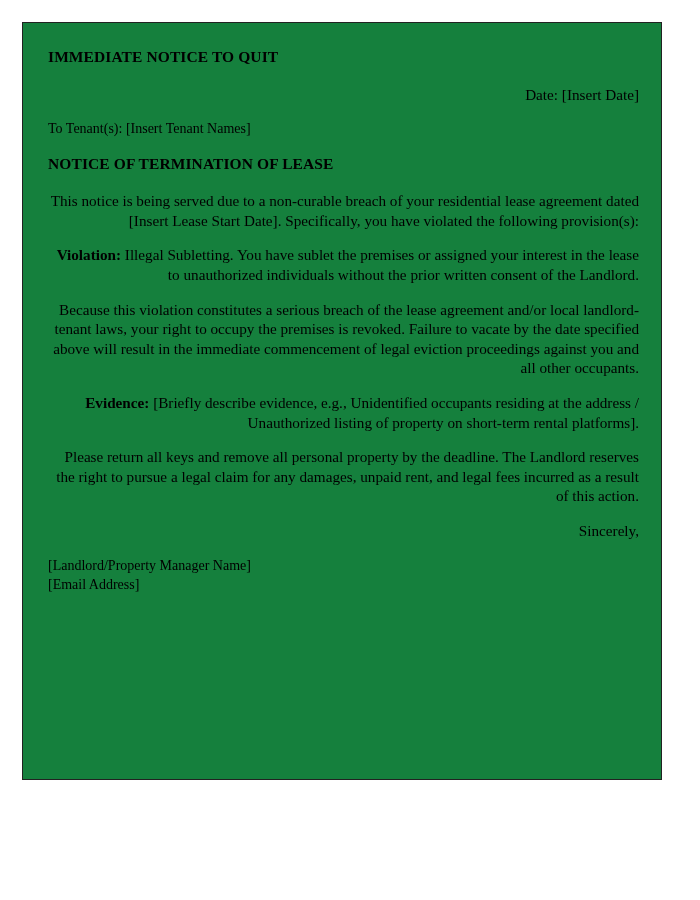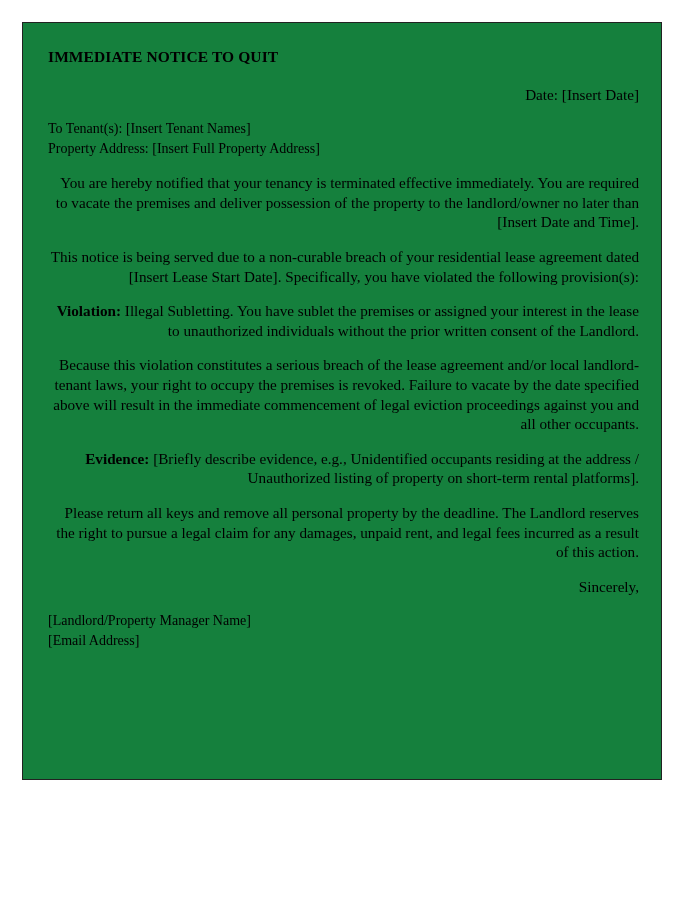--- a/index.html
+++ b/index.html
@@ -70,26 +70,25 @@
 
 <div class="page">
   <div class="doc">
 
     <div class="heading">IMMEDIATE NOTICE TO QUIT</div>
 
     <div class="para">Date: [Insert Date]</div>
 
     <div class="block">
       <div class="line">To Tenant(s): [Insert Tenant Names]</div>
-      <div class="line">Property Address: [Insert Full Property Address]</div>
     </div>
 
+    <div class="heading">NOTICE OF TERMINATION OF LEASE</div>
 
 
-    <div class="para">You are hereby notified that your tenancy is terminated effective immediately. You are required to vacate the premises and deliver possession of the property to the landlord/owner no later than [Insert Date and Time].</div>
 
     <div class="para">This notice is being served due to a non-curable breach of your residential lease agreement dated [Insert Lease Start Date]. Specifically, you have violated the following provision(s):</div>
 
     <div class="para">
       <b>Violation:</b><span> Illegal Subletting. You have sublet the premises or assigned your interest in the lease to unauthorized individuals without the prior written consent of the Landlord.</span>
     </div>
 
     <div class="para">Because this violation constitutes a serious breach of the lease agreement and/or local landlord-tenant laws, your right to occupy the premises is revoked. Failure to vacate by the date specified above will result in the immediate commencement of legal eviction proceedings against you and all other occupants.</div>
 
     <div class="para">

